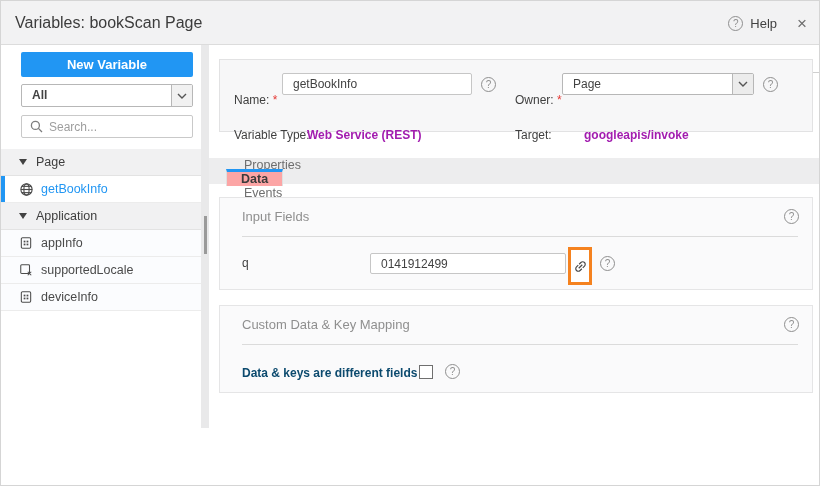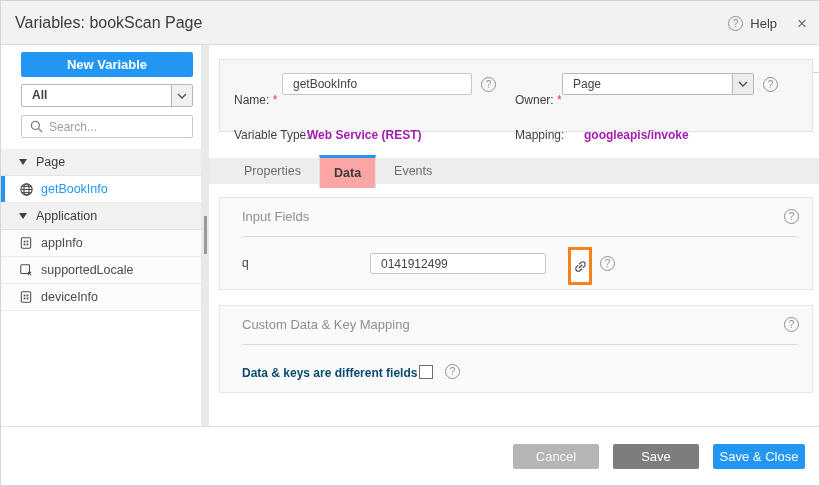--- a/index.html
+++ b/index.html
@@ -40,32 +40,32 @@
   .scroll-tick { position:absolute; right:0; top:27px; width:10px; height:1px; background:#cfcfcf; }
   .form-panel { position:absolute; left:10px; top:14px; width:594px; height:73px; background:#f7f7f8; border:1px solid #e2e2e3; }
   .flabel { position:absolute; font-size:12px; color:#3f3f3f;margin-top:13px; }
   .req { color:#e53935; }
   .bold { font-weight:bold; color:#a21caf; }
   .text-input { border:1px solid #c6c6c6; border-radius:2px; background:#fff; font-size:12px; color:#424242; padding:0 10px; font-family:inherit; outline:none; }
   .dropdown { position:absolute; height:22px; border:1px solid #b7b7b7; background:#fff; border-radius:2px; }
   .dd-value { position:absolute; left:10px; top:0; line-height:20px; font-size:12px; color:#424242; }
   .dd-btn { position:absolute; right:0; top:0; width:21px; height:100%; background:#ececec; border-left:1px solid #b7b7b7; display:flex; align-items:center; justify-content:center; }
   
-  .tabbar { position:absolute; top:113px; left:0; right:0; height:26px; background:#ededee; display:flex; align-items:flex-start; padding-left:17px; }
+  .tabbar { position:absolute; top:113px; left:0; right:0; height:26px; background:#ededee; display:flex; align-items:flex-start; padding-left:17px;flex-direction:column; }
   .tab { height:26px; padding:0 18px; font-size:12.5px; color:#6e6e6e; display:inline-flex; align-items:center; cursor:default; }
   .tab.active { background:#fca5a5; border-top:3px solid #2196f3; border-left:1px solid #e0e0e0; border-right:1px solid #e0e0e0; margin-top:-3px; height:33px; color:#3c3c3c; font-weight:bold; padding:0 14px; }
   
   .panel { position:absolute; left:10px; width:594px; background:#fafafb; border:1px solid #e5e5e6; }
   .panel.p1 { top:152px; height:93px; }
   .panel.p2 { top:260px; height:88px; }
   .panel-title { position:absolute; left:22px; top:11px; font-size:13px; color:#8f8f8f; }
   .panel-help { position:absolute; right:13px; top:11px; }
   .panel-divider { position:absolute; left:22px; right:14px; top:38px; border-top:1px solid #dbdbdb; }
   .q-label { position:absolute; left:22px; top:58px; font-size:12px; color:#3f3f3f; }
-  .q-input { position:absolute; left:150px; top:55px; width:176px; height:21px; }
+  .q-input { position:absolute; left:150px; top:55px; width:196px; height:21px; }
   .link-btn { position:absolute; left:348px; top:49px; width:24px; height:38px; border:3px solid #f5821f; background:#fff; display:flex; align-items:center; justify-content:center; padding:0; }
   .q-help { position:absolute; left:380px; top:58px; }
   .cb-label { position:absolute; left:22px; top:60px; font-size:12px; font-weight:bold; color:#0c4a6e; }
   .checkbox { position:absolute; left:199px; top:59px; width:14px; height:14px; border:1.5px solid #6f6f6f; background:#fff; }
   .cb-help { position:absolute; left:225px; top:58px; }
   
   .footer { position:absolute; left:0; right:0; bottom:0; height:59px; background:#fff; border-top:1px solid #e0e0e0; display:flex; align-items:center; justify-content:flex-end; gap:14px; padding-right:14px; }
   .fbtn { height:25px; border:none; border-radius:2px; color:#fff; font-size:13px; font-family:inherit; display:flex; align-items:center; justify-content:center; }
   .fbtn.cancel { width:86px; background:#b5b5b5; color:#f5f5f5; }
   .fbtn.save { width:86px; background:#7d7d7d; }
@@ -186,21 +186,21 @@
         <span class="dd-btn">
           <svg width="10" height="6" viewBox="0 0 10 6">
               <polyline points="1,1 5,5 9,1" fill="none" stroke="#555" stroke-width="1.4"></polyline>
             </svg>
         </span>
       </div>
       <span class="qmark" style="position:absolute; left:543px; top:17px;"></span>
 
       <span class="flabel" style="left:14px; top:55px;">Variable Type:</span>
       <span class="flabel bold" style="left:87px; top:55px;">Web Service (REST)</span>
-      <span class="flabel" style="left:295px; top:55px;">Mapping:</span>
+      <span class="flabel" style="left:295px; top:55px;">Target:</span>
       <span class="flabel bold" style="left:364px; top:55px;">googleapis/invoke</span>
     </div>
 
     <div class="tabbar">
       <div class="tab">Properties</div>
       <div class="tab active">Data</div>
       <div class="tab">Events</div>
     </div>
 
     <div class="panel p1">
@@ -224,19 +224,14 @@
     <div class="panel p2">
       <span class="panel-title">Custom Data &amp; Key Mapping</span>
       <span class="qmark panel-help"></span>
       <div class="panel-divider"></div>
       <span class="cb-label">Data &amp; keys are different fields</span>
       <span class="checkbox"></span>
       <span class="qmark cb-help"></span>
     </div>
   </div>
 
-  <div class="footer">
-    <button class="fbtn cancel">Cancel</button>
-    <button class="fbtn save">Save</button>
-    <button class="fbtn saveclose">Save &amp; Close</button>
-  </div>
 
 </div>
 
 </body></html>

